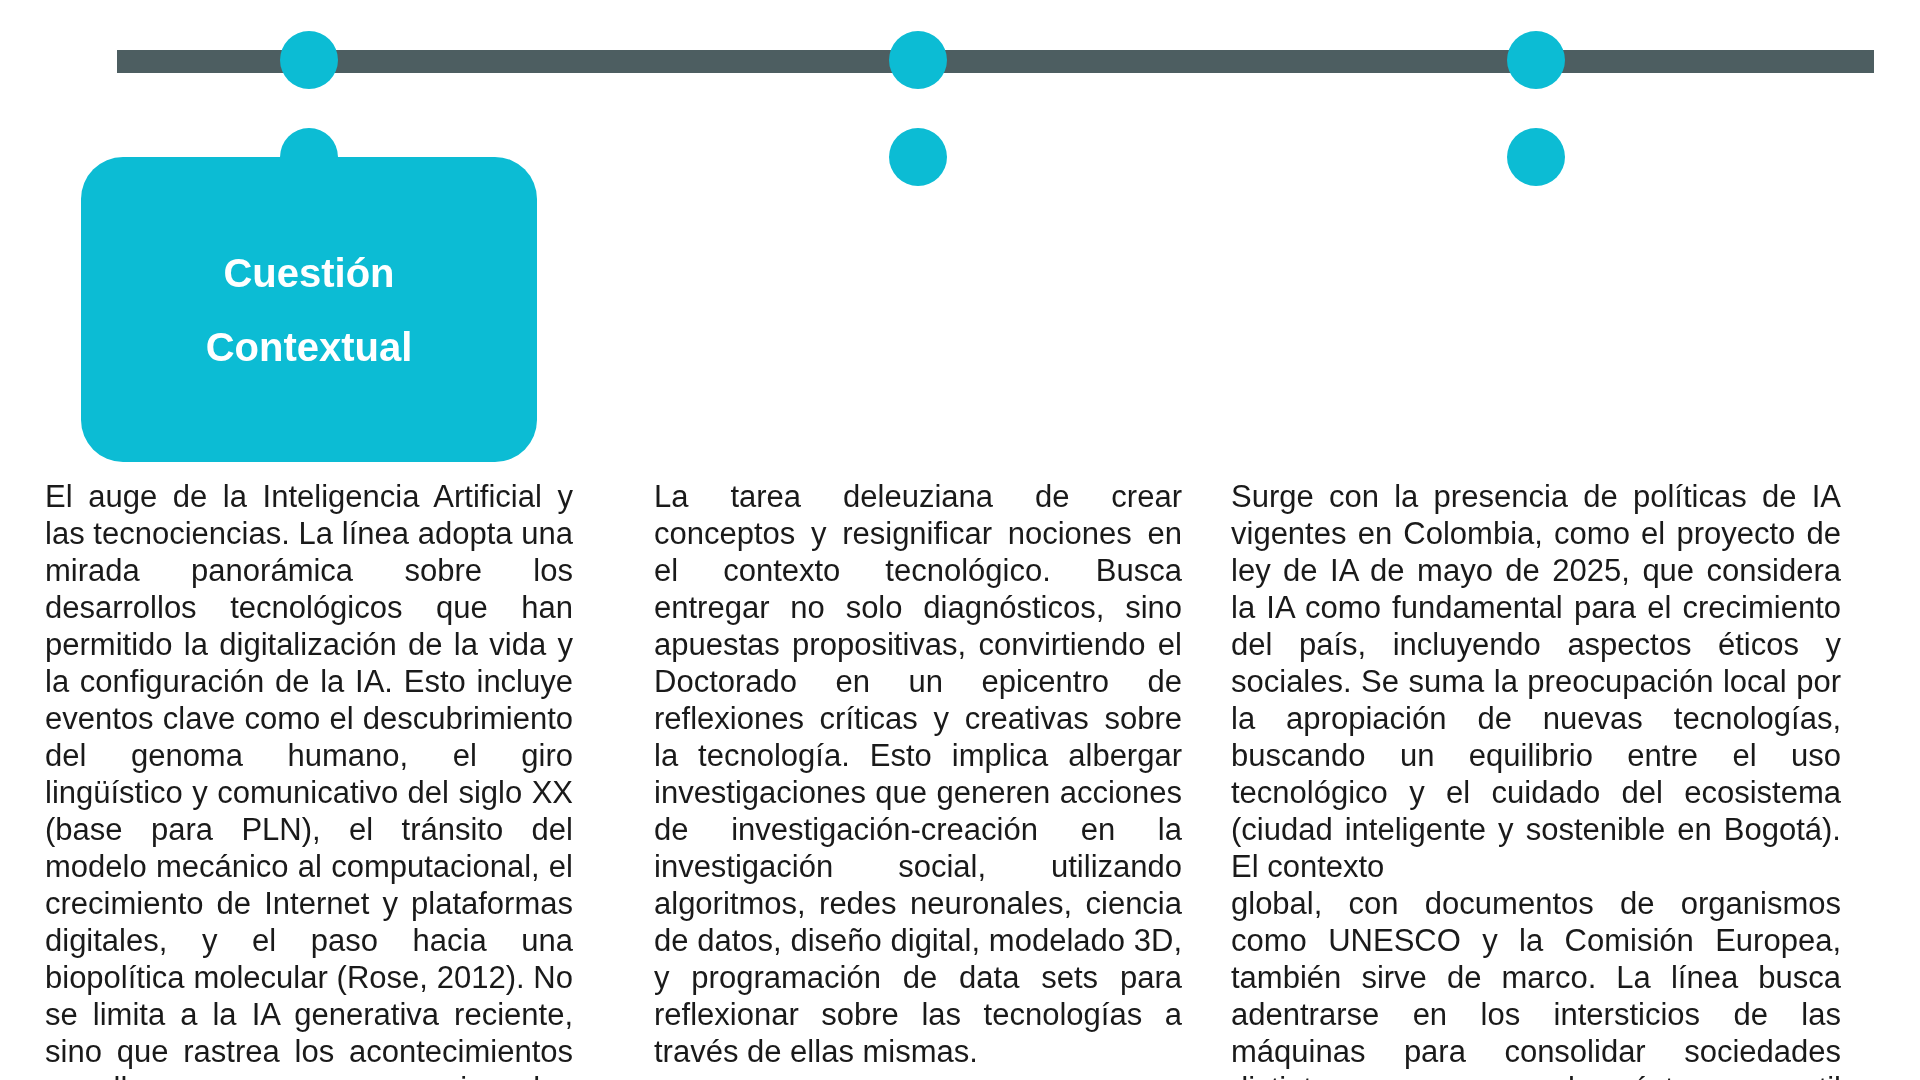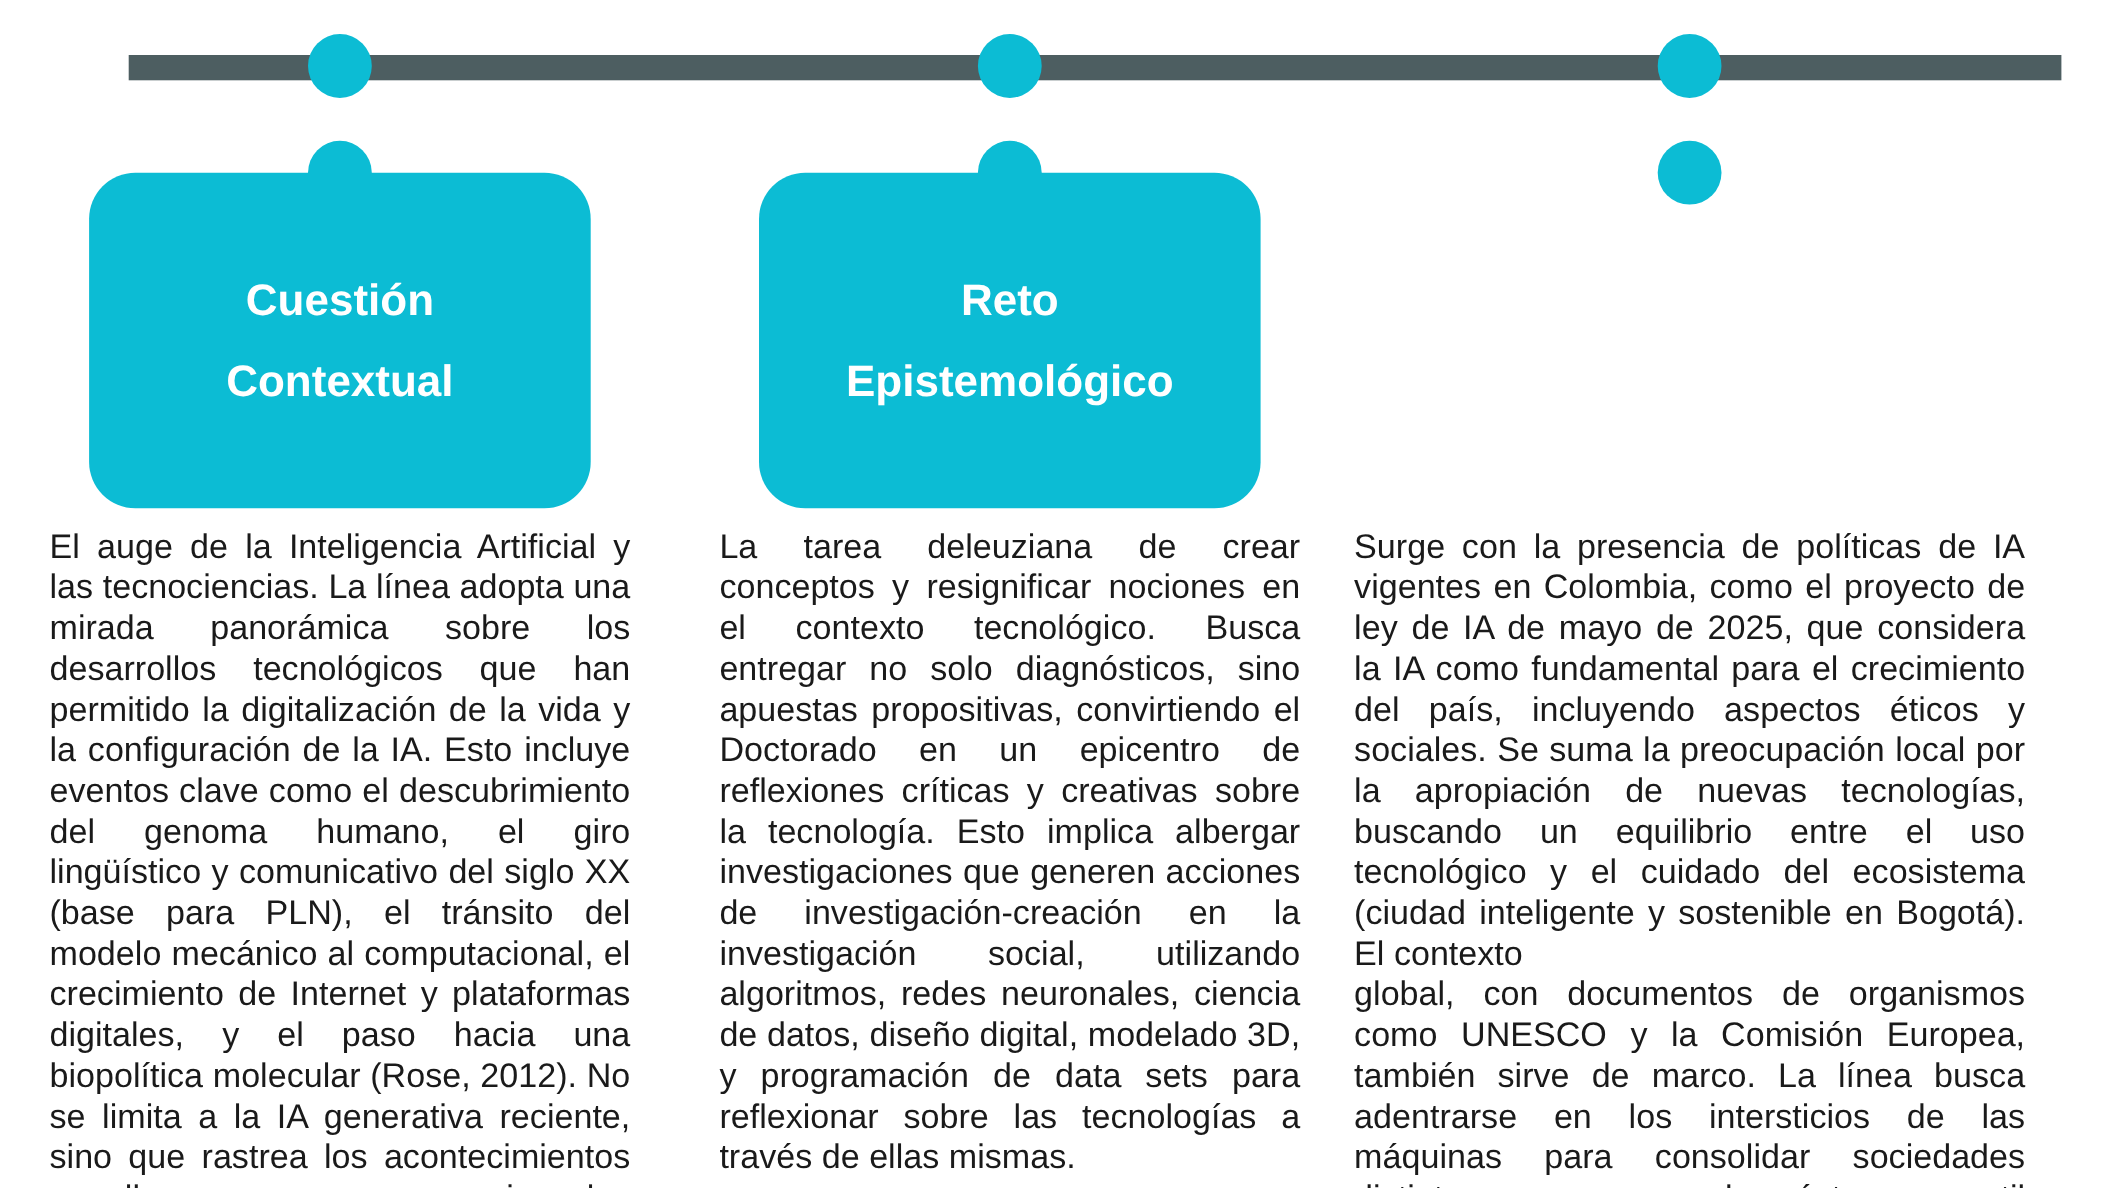--- a/index.html
+++ b/index.html
@@ -79,24 +79,20 @@
     <div class="box">
       <h2 class="title">Cuestión
 Contextual</h2>
     </div>
     <p class="para">El auge de la Inteligencia Artificial y las tecnociencias. La línea adopta una mirada panorámica sobre los desarrollos tecnológicos que han permitido la digitalización de la vida y la configuración de la IA. Esto incluye eventos clave como el descubrimiento del genoma humano, el giro lingüístico y comunicativo del siglo XX (base para PLN), el tránsito del modelo mecánico al computacional, el crecimiento de Internet y plataformas digitales, y el paso hacia una biopolítica molecular (Rose, 2012). No se limita a la IA generativa reciente, sino que rastrea los acontecimientos que llevaron a su emergencia y los futuros horizontes.</p>
   </section>
 
   <section class="col col-2">
     <div class="node"></div>
     <div class="bump"></div>
-    <div class="box">
-      <h2 class="title">Reto
-Epistemológico</h2>
-    </div>
     <p class="para">La tarea deleuziana de crear conceptos y resignificar nociones en el contexto tecnológico. Busca entregar no solo diagnósticos, sino apuestas propositivas, convirtiendo el Doctorado en un epicentro de reflexiones críticas y creativas sobre la tecnología. Esto implica albergar investigaciones que generen acciones de investigación-creación en la investigación social, utilizando algoritmos, redes neuronales, ciencia de datos, diseño digital, modelado 3D, y programación de data sets para reflexionar sobre las tecnologías a través de ellas mismas.</p>
   </section>
 
   <section class="col col-3">
     <div class="node"></div>
     <div class="bump"></div>
     <p class="para">Surge con la presencia de políticas de IA vigentes en Colombia, como el proyecto de ley de IA de mayo de 2025, que considera la IA como fundamental para el crecimiento del país, incluyendo aspectos éticos y sociales. Se suma la preocupación local por la apropiación de nuevas tecnologías, buscando un equilibrio entre el uso tecnológico y el cuidado del ecosistema (ciudad inteligente y sostenible en Bogotá). El contexto
 global, con documentos de organismos como UNESCO y la Comisión Europea, también sirve de marco. La línea busca adentrarse en los intersticios de las máquinas para consolidar sociedades distintas que superen el carácter mercantil de la producción tecnológica avanzada.</p>
   </section>
 

